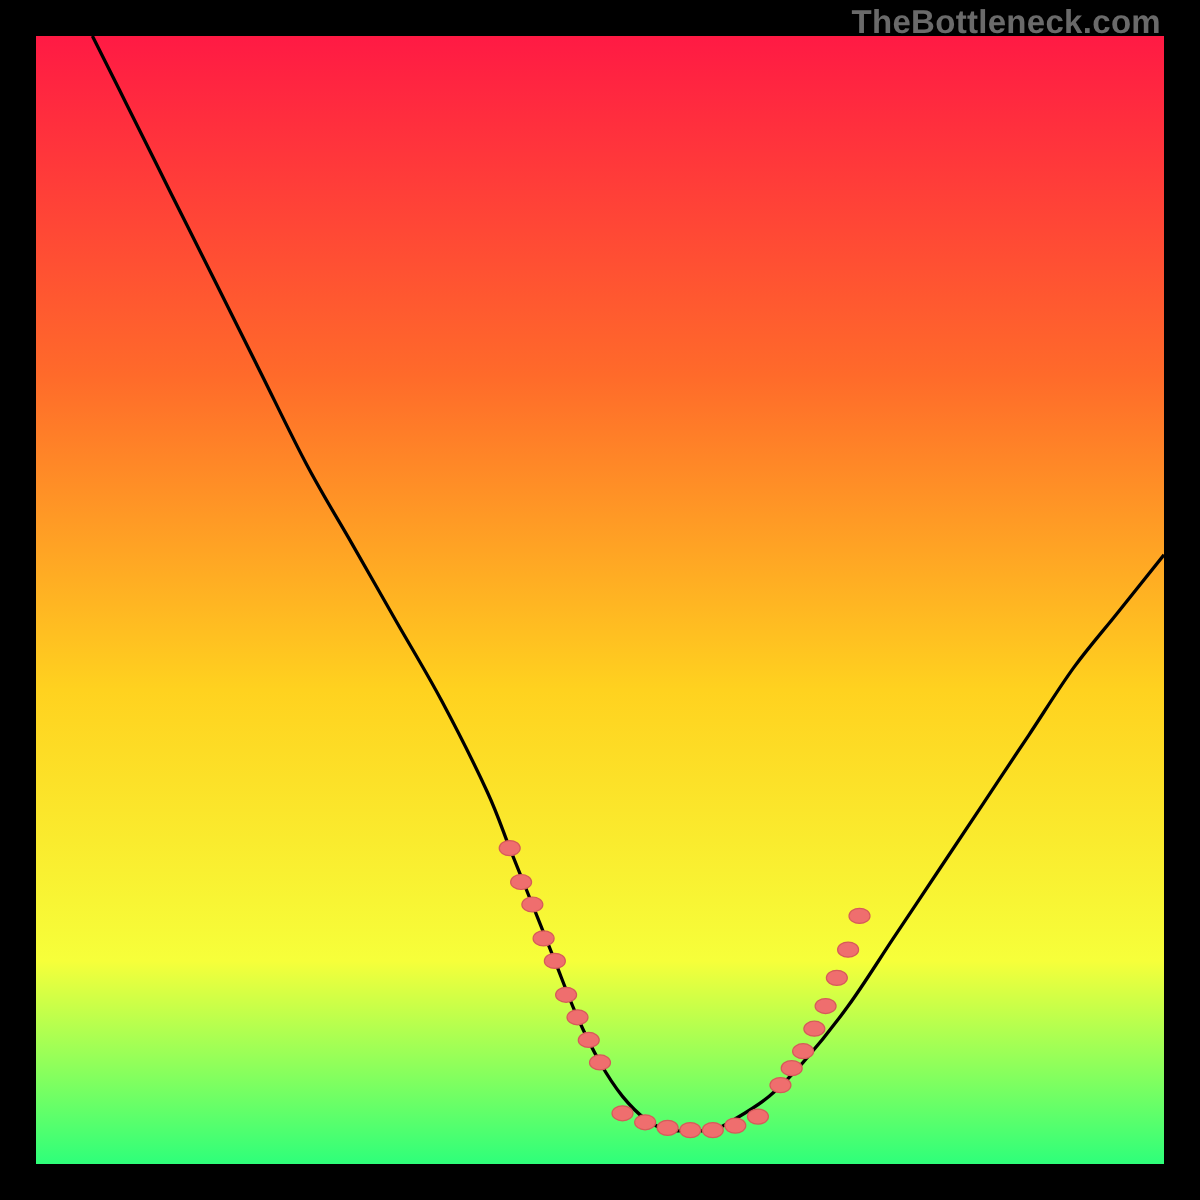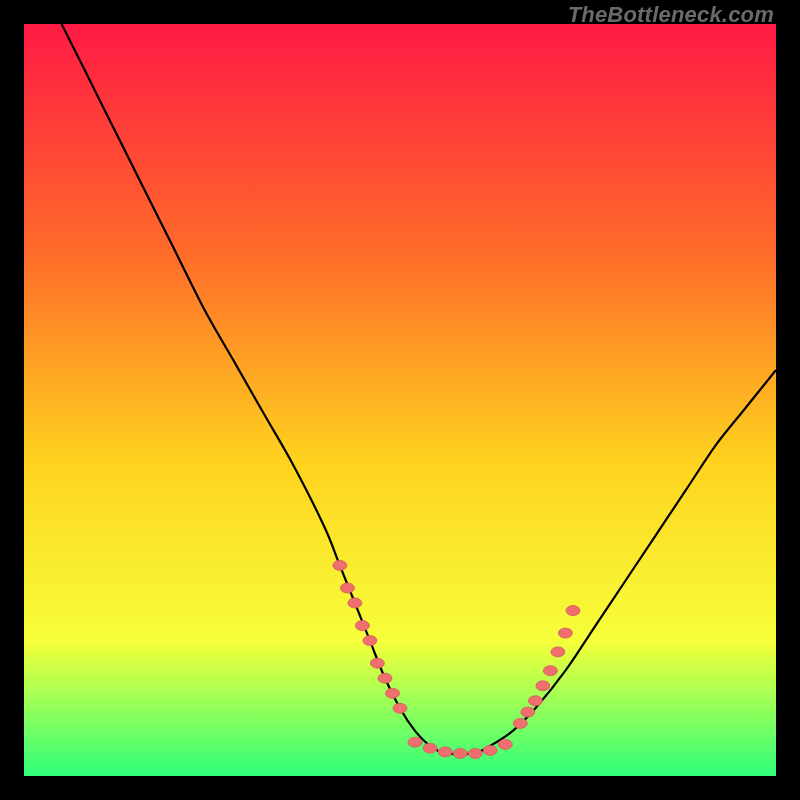--- a/index.html
+++ b/index.html
@@ -28,21 +28,20 @@
   }
   .watermark {
     position: absolute;
     top: 2px;
     right: 26px;
     color: #6a6a6a;
     font-size: 22px;
     font-weight: 600;
     letter-spacing: 0.2px;
     user-select: none;
-    font-style: italic;
   }
 </style>
 </head>
 <body>
 
 <div class="frame">
   <svg class="plot-area" viewBox="0 0 752 752" preserveAspectRatio="none">
     <defs>
       <linearGradient id="bg-grad" x1="0" y1="0" x2="0" y2="1">
         <stop offset="0" stop-color="#ff1a44"></stop>

